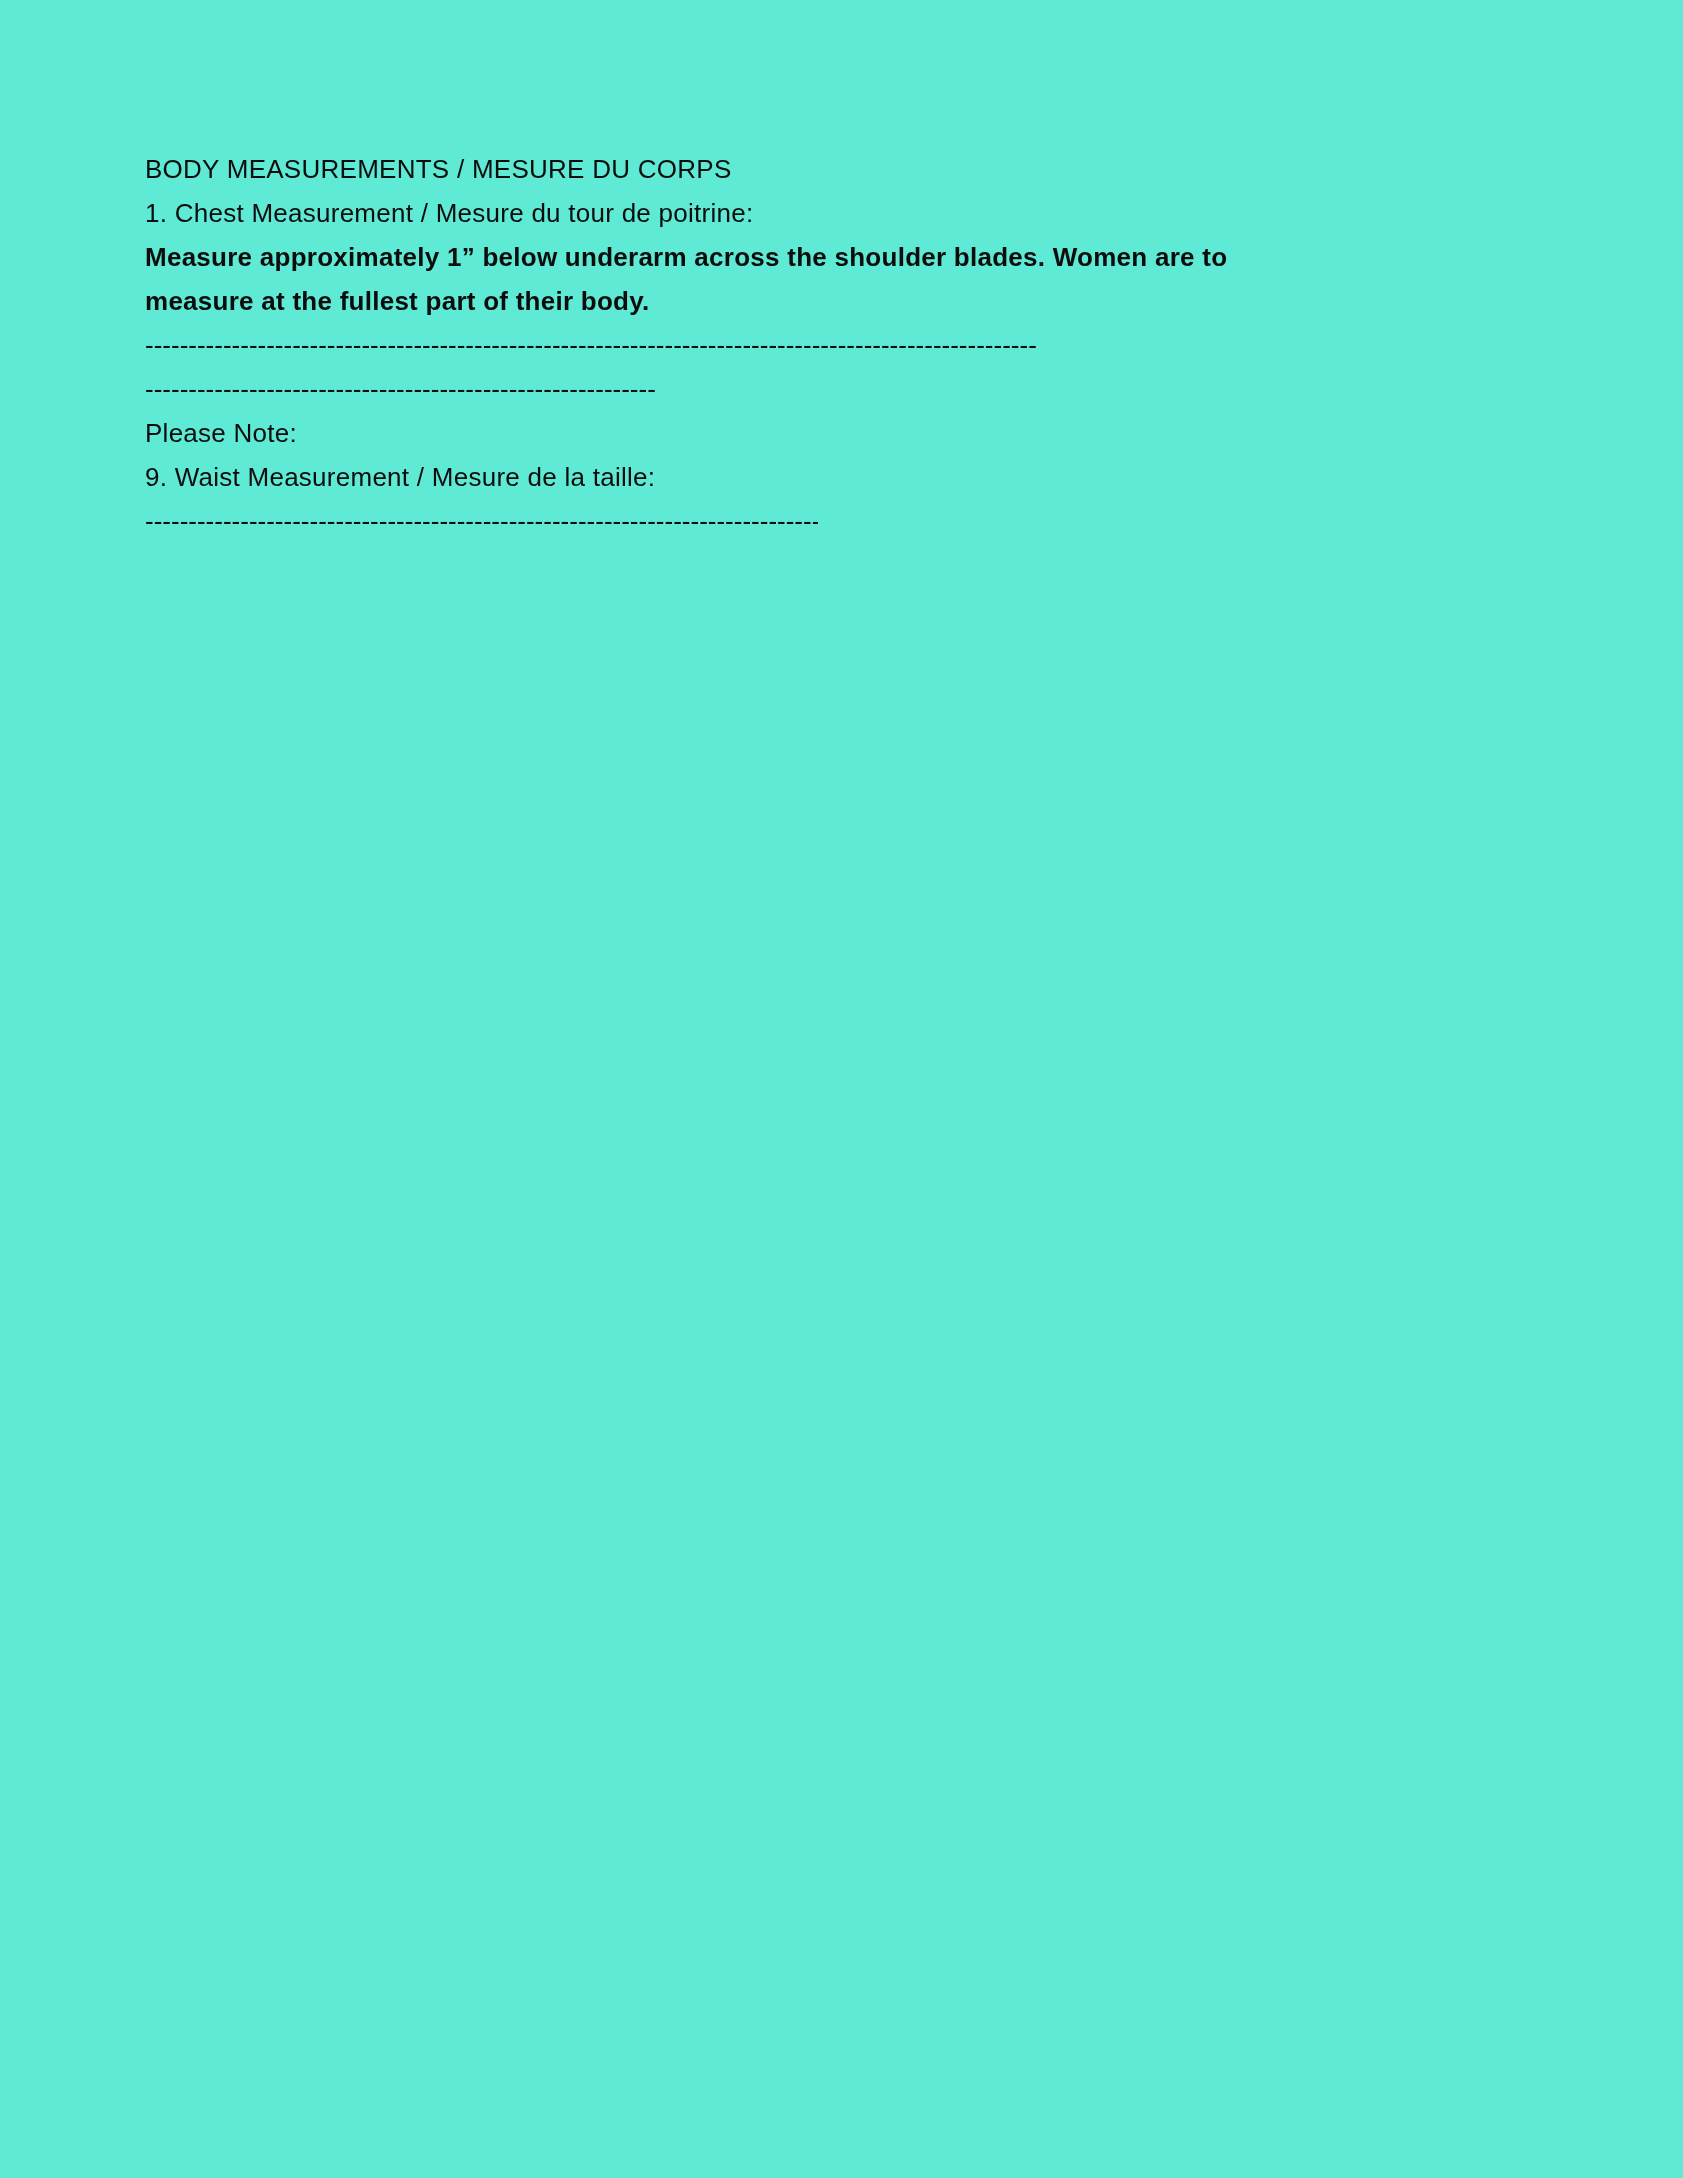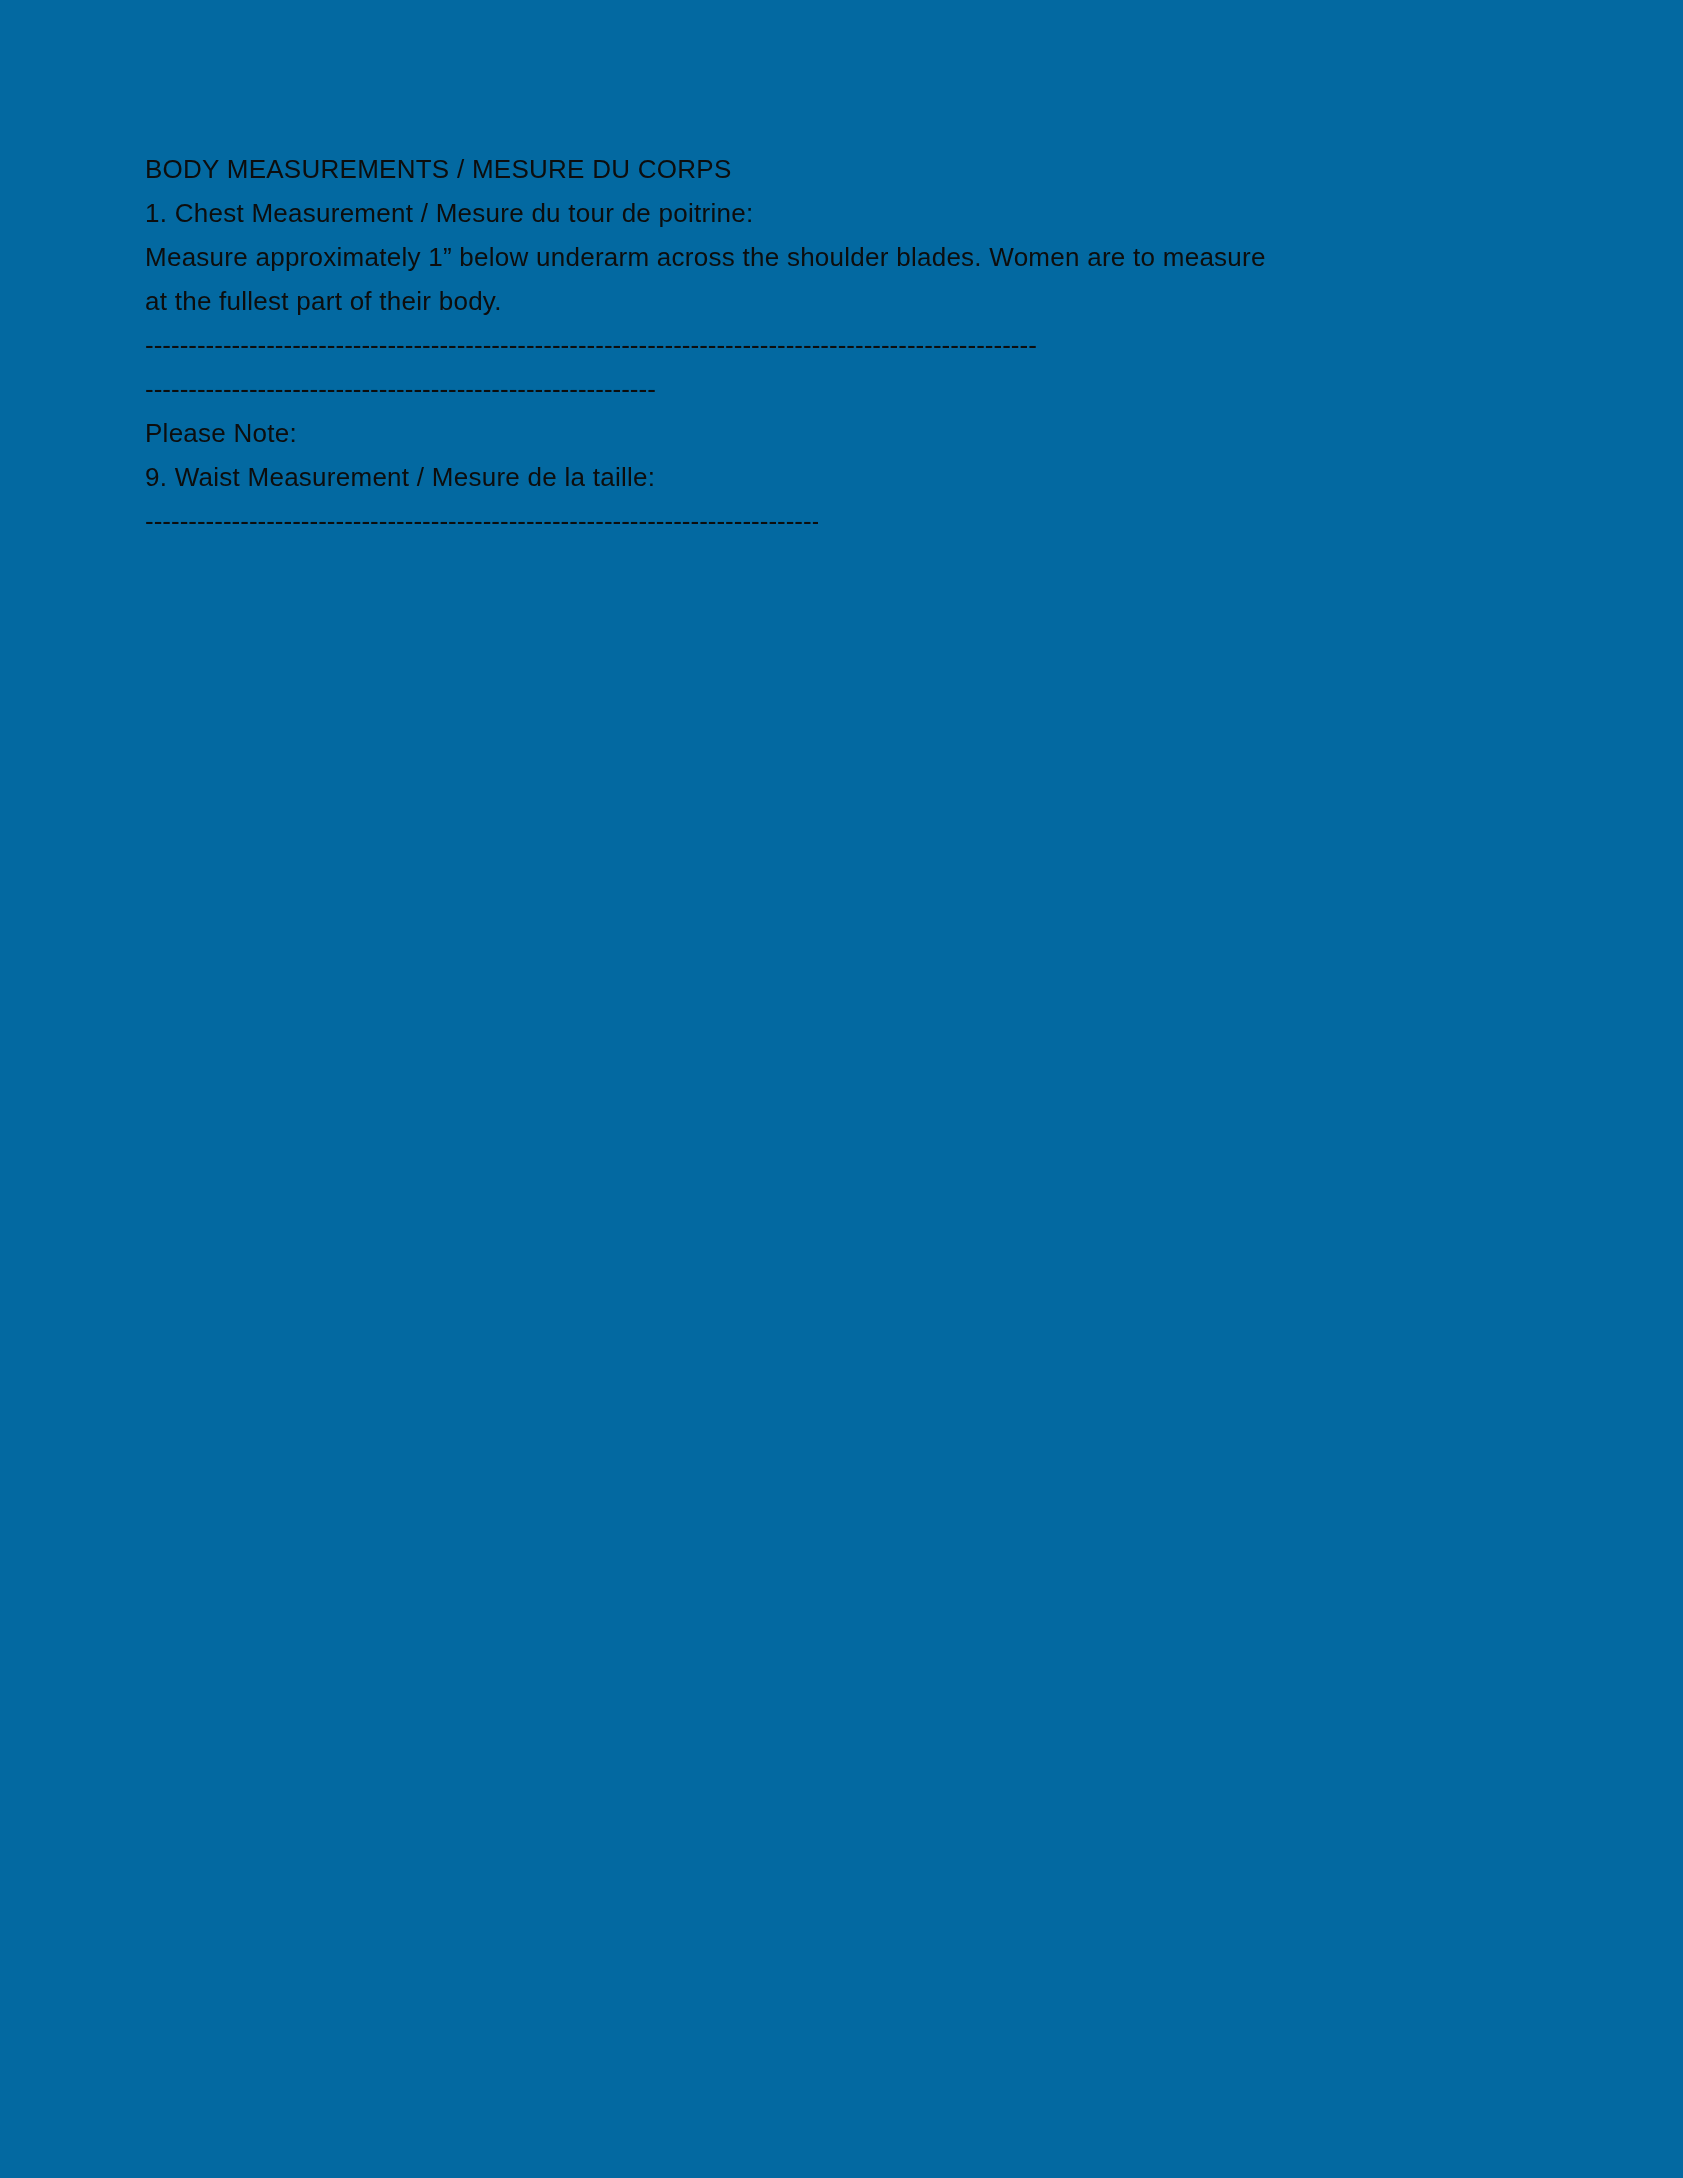--- a/index.html
+++ b/index.html
@@ -14,41 +14,42 @@
     font-family: "Liberation Sans", sans-serif;
     color: #000000;
     -webkit-font-smoothing: antialiased;
   }
   .page {
     position: absolute;
     left: 0;
     top: 0;
     width: 1683px;
     height: 2178px;
-    background: #0369a1;
+    background: #5eead4;
   }
   .doc-body {
     position: absolute;
     left: 145px;
     top: 147px;
     width: 1307px;
   }
   .line {
     font-size: 26px;
     line-height: 44px;
     letter-spacing: 0.01em;
     color: #0d0d0d;
     white-space: pre-wrap;
   }
   .para {
     font-size: 26px;
     line-height: 44px;
     letter-spacing: 0.01em;
     color: #0d0d0d;
     max-width: 1148px;
+    font-weight: bold;
   }
   .rule {
     font-size: 26px;
     line-height: 44px;
     color: #0d0d0d;
     white-space: pre;
     overflow: hidden;
     letter-spacing: 0;
   }
   .rule-1 { width: 1000px; }

